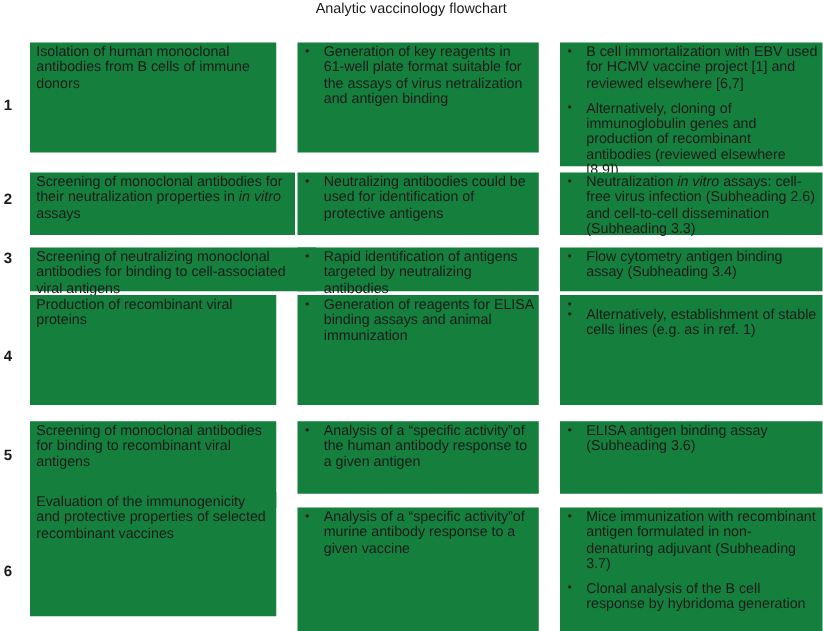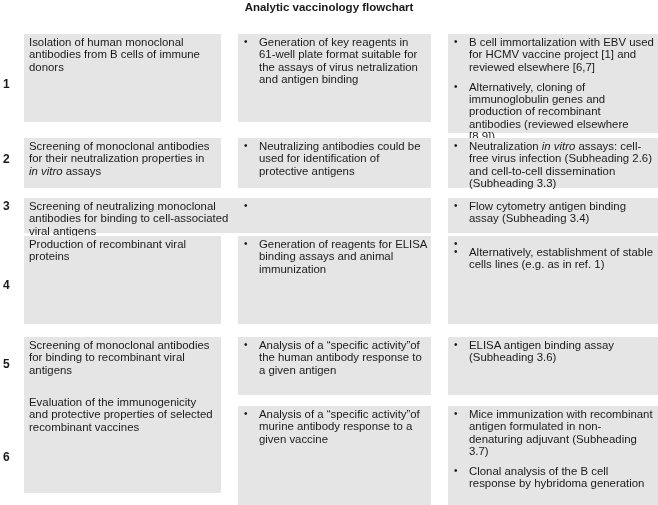--- a/index.html
+++ b/index.html
@@ -2,26 +2,26 @@
 <html><head>
 <meta charset="utf-8">
 <style>
   html, body { margin: 0; padding: 0; background: #ffffff; }
   body {
     width: 658px; height: 505px; position: relative; overflow: hidden;
     font-family: "Liberation Sans", sans-serif; color: #1a1a1a;
   }
   .title {
     position: absolute; left: 0; width: 658px; top: 1px; text-align: center;
-    font-weight: bold; font-size: 11.5px;
+    font-weight: normal; font-size: 11.5px;
   }
   .colhead { position: absolute; top: 35px; font-size: 10px; }
   .rownum { position: absolute; left: 3px; width: 14px; font-weight: bold; font-size: 12px; }
   .box {
-    position: absolute; background: #e5e5e5; font-size: 11.4px; line-height: 12.3px;
+    position: absolute; background: #15803d; font-size: 11.4px; line-height: 12.3px;
     box-sizing: border-box;
   }
   .aim { padding: 2px 5px; }
   .aim i, .m i { font-style: italic; }
   ul { list-style: none; margin: 0; padding: 2px 4px 0 0; }
   li { position: relative; padding-left: 21px; margin-bottom: 8px; }
   li .dot {
     position: absolute; left: 6px; top: 0; font-size: 10px;
   }
 </style>
@@ -44,41 +44,41 @@
     </ul>
 </div>
 <div class="box" style="left:448px;top:34px;width:210px;height:99px">
   <ul>
     <li><span class="dot">•</span><span>B cell immortalization with EBV used for HCMV vaccine project [1] and reviewed elsewhere [6,7]</span></li>
     <li><span class="dot">•</span><span>Alternatively, cloning of immunoglobulin genes and production of recombinant antibodies (reviewed elsewhere [8,9])</span></li>
   </ul>
 </div>
 
 <div class="rownum" style="top:152px">2</div>
-<div class="box aim" style="left:24px;top:138px;width:197px;height:50px">
+<div class="box aim" style="left:24px;top:138px;width:212px;height:50px">
   <span>Screening of monoclonal antibodies for their neutralization properties in </span><i>in vitro</i><span> assays</span>
 </div>
 <div class="box" style="left:238px;top:138px;width:193px;height:50px">
   <ul>
       <li><span class="dot">•</span><span>Neutralizing antibodies could be used for identification of protective antigens</span></li>
     </ul>
 </div>
 <div class="box m" style="left:448px;top:138px;width:210px;height:50px">
   <ul>
       <li><span class="dot">•</span><span>Neutralization </span><i>in vitro</i><span> assays: cell-free virus infection (Subheading 2.6) and cell-to-cell dissemination (Subheading 3.3)</span></li>
     </ul>
 </div>
 
 <div class="rownum" style="top:199px">3</div>
 <div class="box aim" style="left:24px;top:198px;width:229px;height:35px">
   <span>Screening of neutralizing monoclonal antibodies for binding to cell-associated viral antigens</span>
 </div>
 <div class="box" style="left:238px;top:198px;width:193px;height:35px">
   <ul>
-      <li><span class="dot">•</span></li>
+      <li><span class="dot">•</span><span>Rapid identification of antigens targeted by neutralizing antibodies</span></li>
     </ul>
 </div>
 <div class="box" style="left:448px;top:198px;width:210px;height:35px">
   <ul>
       <li><span class="dot">•</span><span>Flow cytometry antigen binding assay (Subheading 3.4)</span></li>
     </ul>
 </div>
 
 <div class="rownum" style="top:278px">4</div>
 <div class="box aim" style="left:24px;top:236px;width:197px;height:88px">

